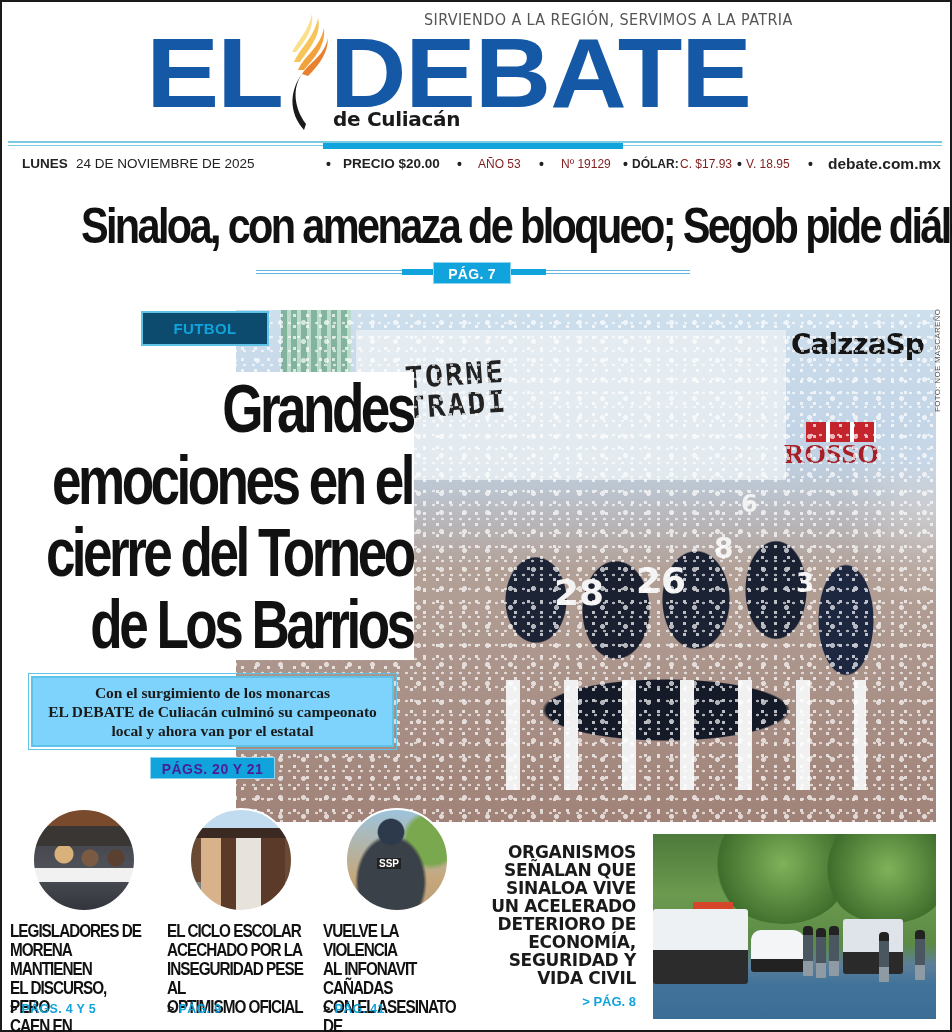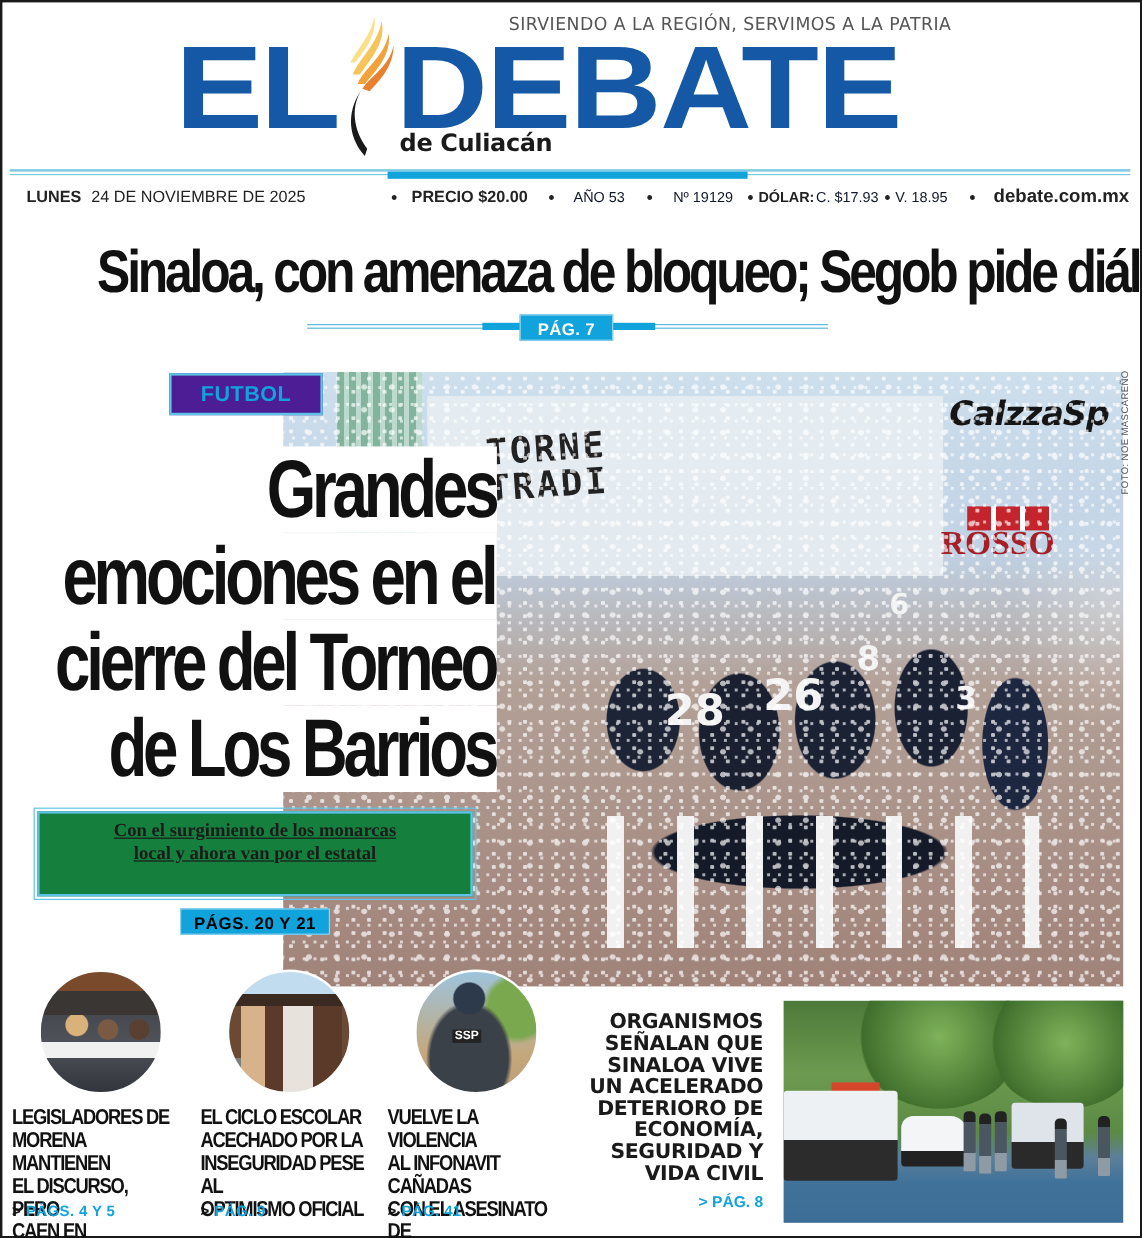--- a/index.html
+++ b/index.html
@@ -15,42 +15,42 @@
   .flame { position: absolute; left: 272px; top: 12px; width: 60px; height: 122px; }
 
   .rule-top { position: absolute; left: 8px; top: 141px; width: 934px; height: 2px; background: #7cc9e2; }
   .rule-top2 { position: absolute; left: 8px; top: 145px; width: 934px; height: 1px; background: #7cc9e2; }
   .rule-accent { position: absolute; left: 323px; top: 143px; width: 300px; height: 6px; background: #11a3dc; }
 
   .dateline { position: absolute; left: 10px; top: 156px; width: 930px; height: 18px; font-size: 13.5px; color: #222; white-space: nowrap; }
   .dateline span { position: absolute; top: 0; padding-left: 12px; }
   .dl-day { font-weight: 700; }
   .dl-bold { font-weight: 700; }
-  .dl-light { color: #0f172a; font-size: 12px; top: 1px !important; }
+  .dl-light { color: #7f1d1d; font-size: 12px; top: 1px !important; }
   .dl-site { font-weight: 700; font-size: 15.5px; top: -1px !important; }
   .bullet { font-size: 14px; font-weight: 700; }
 
   
   .headline { position: absolute; left: 0; top: 196px; width: 952px; text-align: center; font-family: "Liberation Sans Narrow", "Liberation Sans", sans-serif; font-weight: 700; font-size: 50px; line-height: 60px; letter-spacing: -3.2px; color: #111; transform: scaleX(0.83); transform-origin: center; white-space: nowrap; }
   .pag-line { position: absolute; top: 270px; height: 1px; background: #5fb9dd; }
   .pag-line2 { position: absolute; top: 273px; height: 1px; background: #5fb9dd; }
   .pag-tab { position: absolute; top: 269px; height: 6px; background: #11a3dc; }
   .pag7 { position: absolute; left: 433px; top: 262px; width: 78px; height: 22px; background: #11a3dc; color: #fff; font-weight: 700; font-size: 14px; text-align: center; line-height: 22px; border: 1px solid #8fd3ee; letter-spacing: 0.3px; }
 
   
   .hero { position: absolute; left: 236px; top: 310px; width: 700px; height: 512px; overflow: hidden;
     background:
       radial-gradient(ellipse 120px 140px at 690px 200px, rgba(255,255,255,0.25), transparent 70%),
       linear-gradient(180deg, rgba(200,220,235,0.9) 0px, rgba(185,205,225,0.9) 150px, rgba(170,150,140,0.9) 260px, rgba(160,130,120,1) 512px);
   }
   .hero .greenbanner { position: absolute; left: 45px; top: 0; width: 70px; height: 150px; background: repeating-linear-gradient(90deg, #6fa98a 0 6px, #b9d9c6 6px 10px); opacity: 0.8; }
   .hero .banner { position: absolute; left: 120px; top: 20px; width: 430px; height: 150px; background: #e9eef2; opacity: 0.85; }
   .hero .banner-text { position: absolute; left: 170px; top: 50px; font-family: "DejaVu Sans Mono", monospace; font-weight: 700; font-size: 30px; color: #222; line-height: 30px; letter-spacing: 2px; transform: rotate(-4deg); }
   .hero .banner-logo { position: absolute; left: 130px; top: 70px; width: 40px; height: 60px; border-radius: 50%; background: repeating-linear-gradient(160deg, #d3323a 0 8px, #fff 8px 12px); }
-  .hero .sponsor { position: absolute; left: 555px; top: 18px; font-family: "DejaVu Sans", sans-serif; font-style: italic; font-weight: 800; font-size: 28px; color: #151515; letter-spacing: -1px; }
+  .hero .sponsor { position: absolute; left: 555px; top: 18px; font-family: "DejaVu Sans", sans-serif; font-weight: 800; font-size: 28px; color: #151515; letter-spacing: -1px; }
   .hero .redbadge { position: absolute; left: 570px; top: 112px; width: 70px; height: 20px; background: repeating-linear-gradient(90deg, #c4242c 0 20px, #fff 20px 24px); }
   .hero .redtext { position: absolute; left: 548px; top: 128px; font-family: "Liberation Serif", serif; font-size: 28px; color: #a61f26; font-weight: 700; }
   .hero .kids { position: absolute; left: 210px; top: 120px; width: 440px; height: 360px; background:
       radial-gradient(ellipse 50px 70px at 90px 170px, #1d2436 60%, transparent 62%),
       radial-gradient(ellipse 55px 80px at 170px 180px, #1a2030 60%, transparent 62%),
       radial-gradient(ellipse 55px 80px at 250px 170px, #1b2234 60%, transparent 62%),
       radial-gradient(ellipse 50px 80px at 330px 160px, #1a2133 60%, transparent 62%),
       radial-gradient(ellipse 45px 90px at 400px 190px, #1e2740 60%, transparent 62%),
       radial-gradient(ellipse 200px 50px at 220px 280px, #141a28 60%, transparent 62%);
   }
@@ -59,25 +59,25 @@
     background-image:
       radial-gradient(circle, rgba(255,255,255,0.95) 1.6px, transparent 2px),
       radial-gradient(circle, rgba(255,255,255,0.85) 1.2px, transparent 1.6px),
       radial-gradient(circle, rgba(255,255,255,0.9) 2.2px, transparent 2.6px);
     background-size: 13px 11px, 9px 14px, 23px 19px;
     background-position: 0 0, 4px 6px, 10px 3px; opacity: 0.75; }
   .hero .num { position: absolute; font-family: "DejaVu Sans", sans-serif; font-weight: 700; color: #f3f3f3; font-size: 36px; }
   .photo-credit { position: absolute; left: 933px; top: 312px; width: 14px; height: 100px; writing-mode: vertical-rl; transform: rotate(180deg); font-size: 8px; color: #555; letter-spacing: 0.3px; white-space: nowrap; }
 
   
-  .kicker { position: absolute; left: 141px; top: 311px; width: 128px; height: 35px; border: 2px solid #5ec3e6; background: #4c1d95; color: #11a3dc; font-weight: 800; font-size: 18px; text-align: center; line-height: 31px; letter-spacing: 0.4px; }
+  .kicker { position: absolute; left: 141px; top: 311px; width: 128px; height: 35px; border: 2px solid #5ec3e6; background: #0c4a6e; color: #11a3dc; font-weight: 800; font-size: 15px; text-align: center; line-height: 31px; letter-spacing: 0.4px; }
   .feature-head { position: absolute; right: 538px; top: 372px; text-align: right; }
   .feature-head div { display: block; margin-left: auto; width: max-content; background: #fff; font-family: "Liberation Sans Narrow", "Liberation Sans", sans-serif; font-weight: 700; font-size: 68px; line-height: 72px; letter-spacing: -4.5px; color: #111; padding: 0 2px; transform: scaleX(0.78); transform-origin: right; }
-  .summary { position: absolute; left: 31px; top: 676px; width: 363px; height: 71px; background: #15803d; border: 2px solid #5ec3e6; outline: 1px solid #5ec3e6; outline-offset: 2px; font-family: "Liberation Serif", serif; font-weight: 700; font-size: 15.5px; line-height: 19px; text-align: center; color: #1a1a1a; padding-top: 5px; text-decoration: underline; }
-  .pag-feature { position: absolute; left: 150px; top: 757px; width: 125px; height: 22px; background: #11a3dc; color: #000000; font-weight: 700; font-size: 14px; text-align: center; line-height: 22px; border: 1px solid #8fd3ee; letter-spacing: 0.5px; }
+  .summary { position: absolute; left: 31px; top: 676px; width: 363px; height: 71px; background: #7dd3fc; border: 2px solid #5ec3e6; outline: 1px solid #5ec3e6; outline-offset: 2px; font-family: "Liberation Serif", serif; font-weight: 700; font-size: 15.5px; line-height: 19px; text-align: center; color: #1a1a1a; padding-top: 5px; }
+  .pag-feature { position: absolute; left: 150px; top: 757px; width: 125px; height: 22px; background: #11a3dc; color: #4c1d95; font-weight: 700; font-size: 14px; text-align: center; line-height: 22px; border: 1px solid #8fd3ee; letter-spacing: 0.5px; }
 
   
   .story { position: absolute; top: 808px; }
   .circle { position: absolute; width: 104px; height: 104px; border-radius: 50%; overflow: hidden; border: 2px solid #fff; }
   .story-title { position: absolute; top: 114px; width: 160px; font-family: "Liberation Sans Narrow", "Liberation Sans", sans-serif; font-weight: 700; font-size: 18px; line-height: 19px; letter-spacing: -1.2px; color: #111; text-transform: uppercase; transform: scaleX(0.85); transform-origin: left; white-space: pre-line; }
   .story-pag { position: absolute; top: 194px; font-weight: 800; font-size: 12.5px; color: #11a3dc; letter-spacing: 0.3px; white-space: nowrap; }
   .story-pag .arrow { color: #111; margin-right: 4px; }
 
   .org-head { position: absolute; left: 484px; top: 843px; width: 152px; text-align: right; font-family: "DejaVu Sans", sans-serif; font-weight: 800; font-size: 17px; line-height: 18px; letter-spacing: -0.3px; color: #1a1a1a; white-space: pre-line; }
   .org-pag { position: absolute; left: 560px; top: 994px; width: 76px; text-align: right; font-weight: 800; font-size: 13px; color: #11a3dc; }
@@ -160,20 +160,21 @@
 
 <div class="kicker">FUTBOL</div>
 <div class="feature-head">
   <div>Grandes</div>
   <div>emociones en el</div>
   <div>cierre del Torneo</div>
   <div>de Los Barrios</div>
 </div>
 <div class="summary">
   <div>Con el surgimiento de los monarcas</div>
+  <div>EL DEBATE de Culiacán culminó su campeonato</div>
   <div>local y ahora van por el estatal</div>
 </div>
 <div class="pag-feature">PÁGS. 20 Y 21</div>
 
 <div class="story" style="left:10px;">
   <div class="circle" style="left:22px; top:0;
     background:
       linear-gradient(180deg, #7a4a2c 0 16px, #3a3634 16px 36px, transparent 36px),
       radial-gradient(circle 10px at 30px 44px, #d8b27a 90%, transparent 100%),
       radial-gradient(circle 9px at 56px 48px, #7b5a44 90%, transparent 100%),

